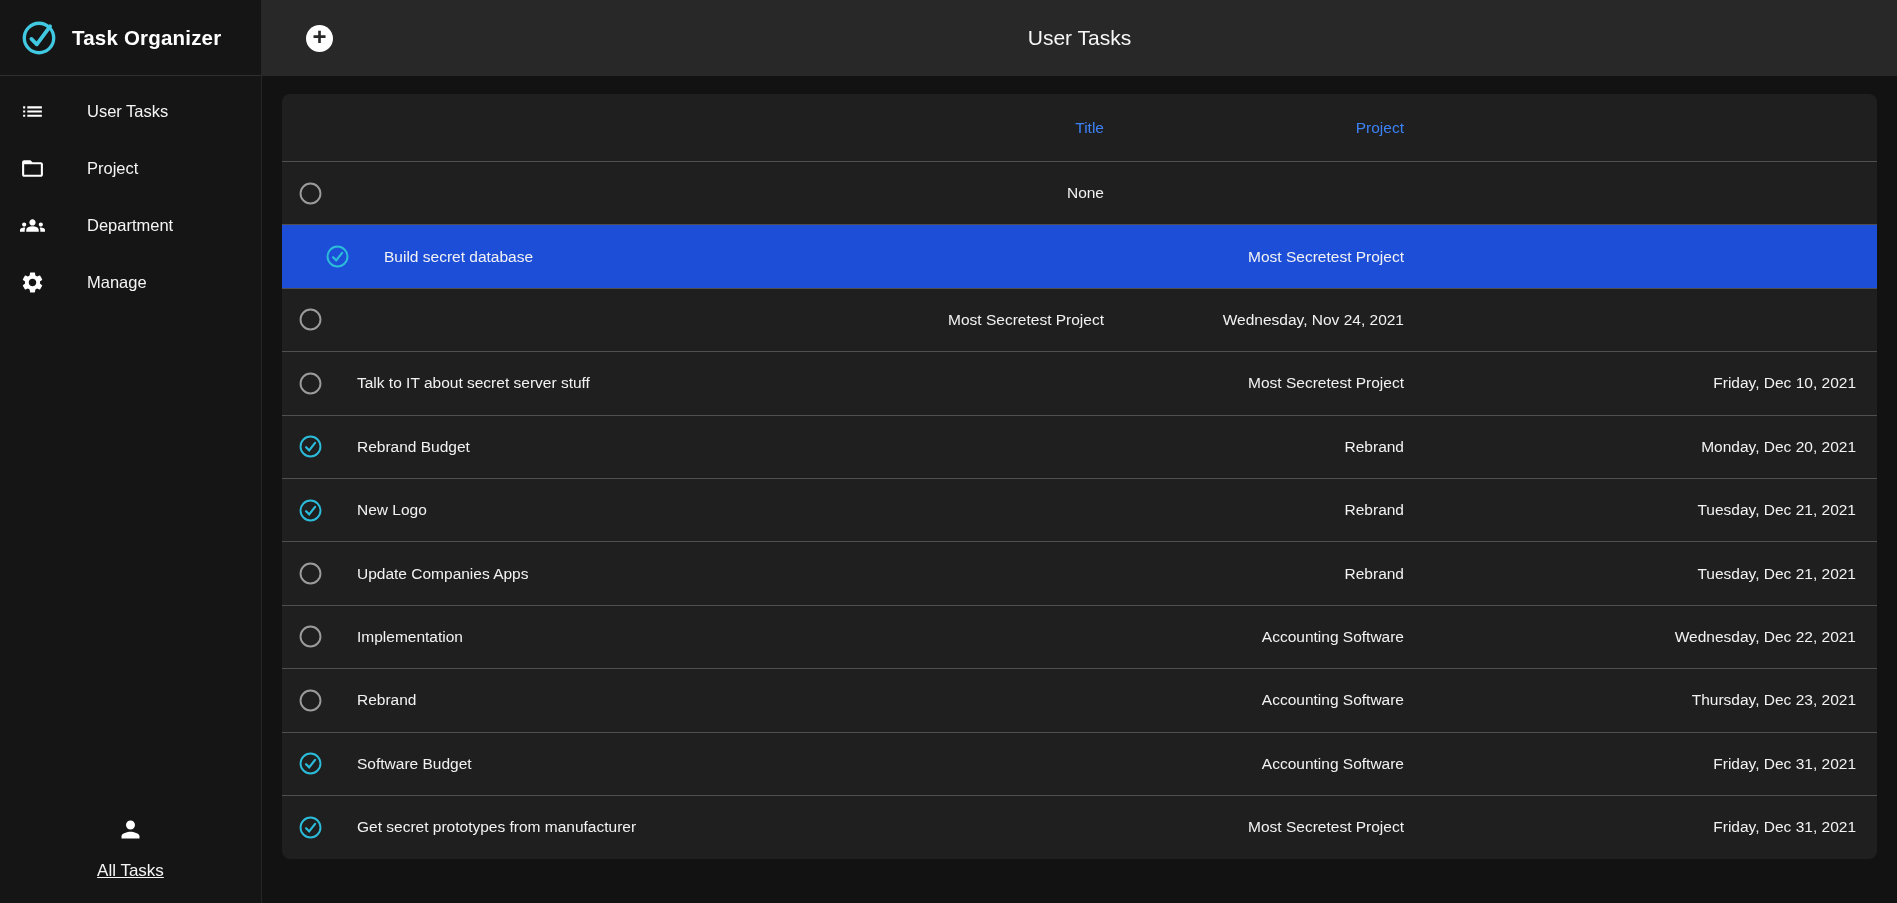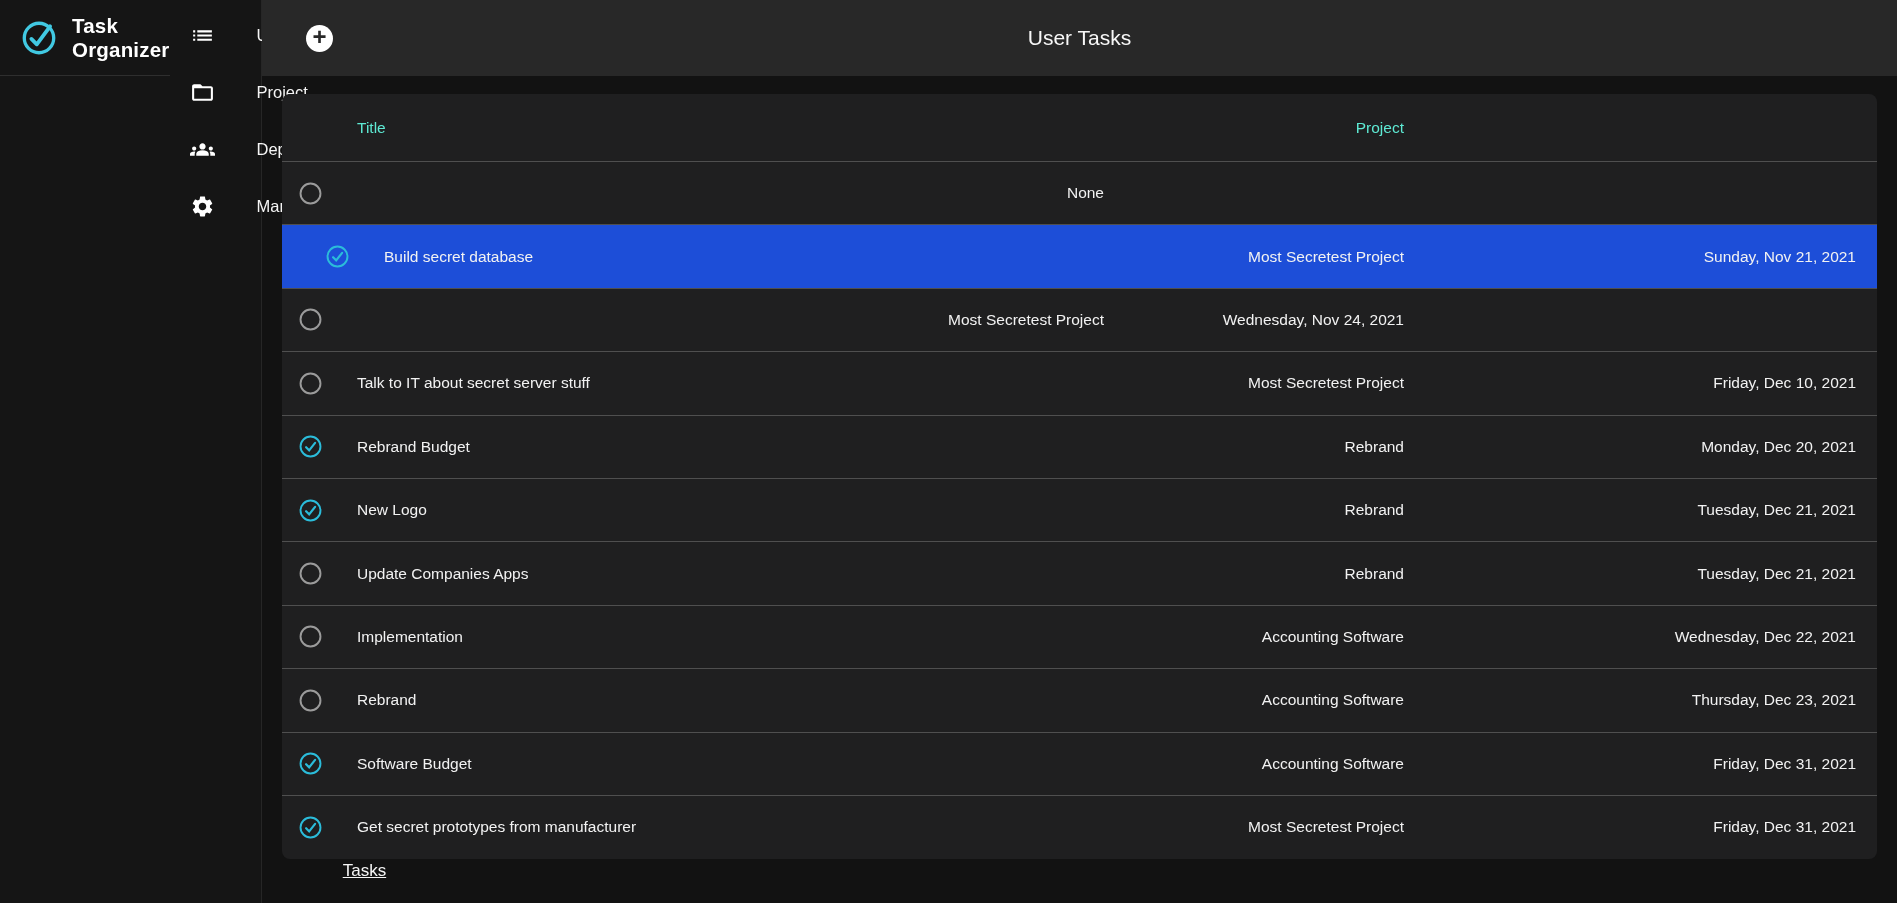--- a/index.html
+++ b/index.html
@@ -11,21 +11,21 @@
     display: flex;
   }
 
   
   .sidebar {
     width: 262px;
     height: 903px;
     background: #151515;
     border-right: 1px solid #262626;
     display: flex;
-    flex-direction: row;
+    flex-direction: column;
     flex-shrink: 0;
   }
   .logo-row {
     height: 76px;
     display: flex;
     align-items: center;
     padding-left: 20px;
     gap: 14px;
     border-bottom: 1px solid #2e2e2e;
   }
@@ -117,21 +117,21 @@
     align-items: center;
     padding: 0 21px 0 17px;
   }
   .thead { height: 67px; }
   .task-row { height: 63.4px; border-top: 1px solid #4f4f4f; cursor: pointer; }
   .task-row.highlighted { background: #1d4ed8; padding-left: 44px; }
   .cell { font-size: 15.5px; color: #f2f2f2; white-space: nowrap; }
   .title-cell { text-align: left; }
   .project-cell { text-align: right; }
   .due-cell { text-align: right; }
-  .th { color: #5eead4; }
+  .th { color: #3b82f6; text-align: right; }
   .check-cell { display: flex; align-items: center; }
   .status { width: 23px; height: 23px; display: block; }
   .status svg { display: block; }
   .status .ring { fill: none; stroke: #9b9b9b; stroke-width: 2; }
   .status .tick {
     fill: none; stroke: #2bbcda; stroke-width: 2.3;
     stroke-linecap: round; display: none;
   }
   .task-row.completed .ring { stroke: #2bbcda; }
   .task-row.completed .tick { display: block; }
@@ -229,21 +229,20 @@
             <div class="cell check-cell">
               <span class="status">
                 <svg viewBox="0 0 24 24" width="23" height="23">
                   <circle class="ring" cx="12" cy="12" r="10.4"></circle>
                   <path class="tick" d="M7.4 12.8 L10.6 16 L16.8 8.2"></path>
                 </svg>
               </span>
             </div>
             <div class="cell title-cell">Build secret database</div>
             <div class="cell project-cell">Most Secretest Project</div>
-            <div class="cell due-cell">Sunday, Nov 21, 2021</div>
           </div>
 
           <div class="task-row">
             <div class="cell check-cell">
               <span class="status">
                 <svg viewBox="0 0 24 24" width="23" height="23">
                   <circle class="ring" cx="12" cy="12" r="10.4"></circle>
                   <path class="tick" d="M7.4 12.8 L10.6 16 L16.8 8.2"></path>
                 </svg>
               </span>

